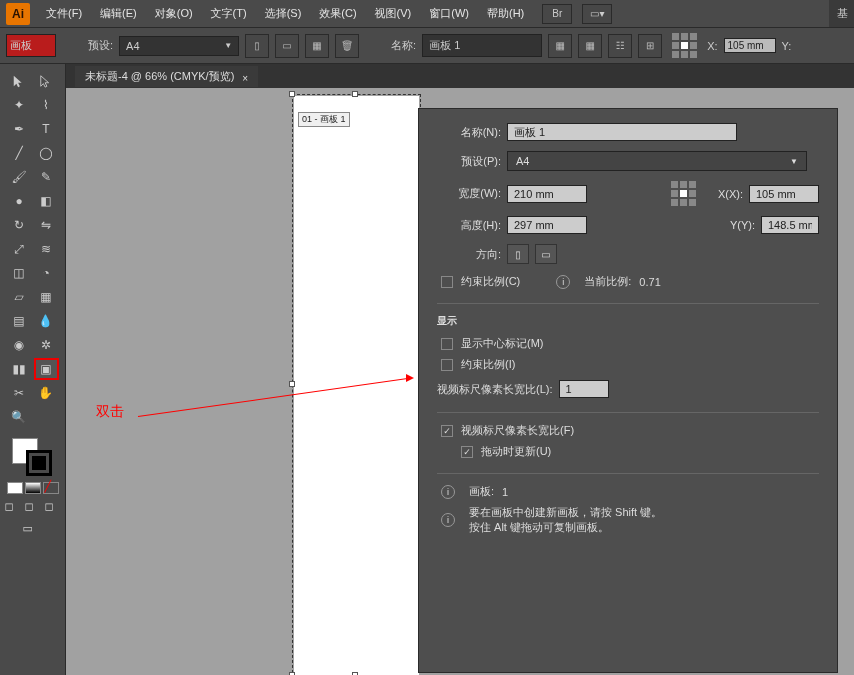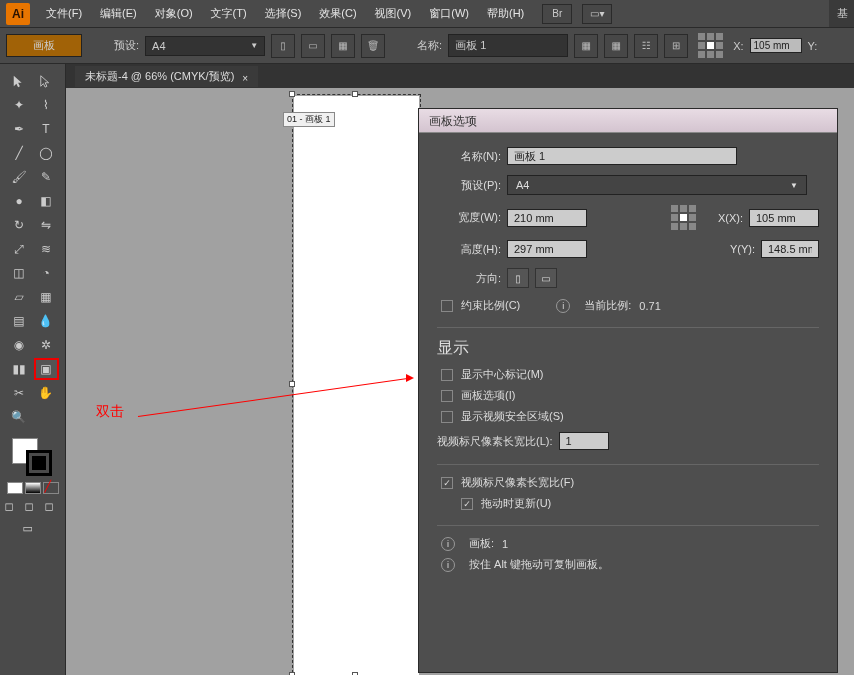--- a/index.html
+++ b/index.html
@@ -7,21 +7,21 @@
 
 
 .menubar { height: 28px; background: #4a4a4a; display: flex; align-items: center; padding-left: 6px; gap: 2px; border-bottom: 1px solid #2a2a2a; }
 .ai-logo { width: 24px; height: 22px; background: #e87500; color: #2a1200; font-weight: bold; text-align: center; line-height: 22px; font-size: 12px; border-radius: 2px; margin-right: 6px; }
 .menu-item { padding: 4px 8px; color: #e5e5e5; font-size: 11px; cursor: default; }
 .toolbar-icon-btn { width: 30px; height: 20px; background: #474747; border: 1px solid #2a2a2a; display: inline-flex; align-items: center; justify-content: center; margin-left: 8px; font-size: 10px; }
 .menubar-right { margin-left: auto; display: flex; align-items: center; gap: 6px; padding-right: 6px; background: #3a3a3a; height: 100%; padding-left: 8px; }
 
 
 .controlbar { height: 36px; background: #4a4a4a; display: flex; align-items: center; padding: 0 6px; gap: 6px; border-bottom: 1px solid #2a2a2a; }
-.ctrl-label-box { background: #a16207; border: 1px solid #222; padding: 3px 26px; min-width: 50px; }
+.ctrl-label-box { background: #b91c1c; border: 1px solid #222; padding: 3px 3px; min-width: 50px; }
 .ctrl-text { color: #ccc; font-size: 11px; }
 .preset-box { display: flex; align-items: center; }
 .preset-select { background: #333; border: 1px solid #222; padding: 3px 6px; width: 120px; display: flex; justify-content: space-between; align-items: center; }
 .sm-btn { width: 24px; height: 24px; background: #474747; border: 1px solid #2a2a2a; display: inline-flex; align-items: center; justify-content: center; font-size: 10px; color: #bbb; }
 .name-input { background: #333; border: 1px solid #222; padding: 3px 6px; width: 120px; color: #ccc; font-size: 11px; }
 .coord-input { background: #bbb; color: #222; border: 1px solid #222; padding: 1px 3px; width: 52px; font-size: 10px; }
 
 
 .doctab-bar { height: 24px; background: #333; display: flex; align-items: center; padding-left: 75px; }
 .doctab { background: #3a3a3a; padding: 3px 10px; color: #ddd; font-size: 11px; display: flex; align-items: flex-end; gap: 8px; }
@@ -41,35 +41,35 @@
 .draw-mode { display: flex; justify-content: center; gap: 4px; margin-top: 6px; }
 .draw-mode div { width: 16px; height: 16px; }
 .screen-mode { display: flex; justify-content: center; margin-top: 6px; }
 .screen-mode div { width: 20px; height: 16px; }
 
 
 .canvas-area { position: absolute; left: 66px; top: 88px; right: 0; bottom: 0; background: #a1a1a1; }
 .artboard-bound { position: absolute; left: 228px; top: 8px; width: 125px; height: 580px; background: #fff; }
 .dash-sel { position: absolute; left: 226px; top: 6px; width: 129px; height: 584px; border: 1px dashed #333; }
 .handle { position: absolute; width: 6px; height: 6px; background: #fff; border: 1px solid #555; }
-.ab-label { position: absolute; left: 217px; top: 24px; background: #f0f0f0; border: 1px solid #888; padding: 0 3px; font-size: 9px; color: #222; }
+.ab-label { position: absolute; left: 232px; top: 24px; background: #f0f0f0; border: 1px solid #888; padding: 0 3px; font-size: 9px; color: #222; }
 .annotation { position: absolute; color: #f00; font-size: 14px; }
 .arrow-line { position: absolute; border-top: 1px solid #f00; transform-origin: left center; }
 .arrow-head { position: absolute; width: 0; height: 0; border-left: 8px solid #f00; border-top: 4px solid transparent; border-bottom: 4px solid transparent; }
 
 
 .panel { position: absolute; left: 418px; top: 108px; width: 420px; height: 565px; background: #4e4e4e; border: 1px solid #2a2a2a; }
 .panel-title { height: 24px; background: linear-gradient(#e8dce4, #d4c4d0); color: #333; font-size: 12px; padding: 4px 10px; border-bottom: 1px solid #888; }
 .panel-body { padding: 14px 18px; color: #ddd; font-size: 11px; }
 .field-row { display: flex; align-items: center; gap: 6px; margin-bottom: 10px; }
 .field-label { min-width: 64px; text-align: right; }
 .text-input { background: #ccc; color: #222; border: 1px solid #222; padding: 2px 6px; font-size: 11px; }
 .select-box { background: #444; border: 1px solid #222; padding: 3px 8px; display: flex; justify-content: space-between; align-items: center; }
 .section-hr { border: none; border-top: 1px solid #666; margin: 14px 0 10px; }
-.section-title { color: #ddd; font-size: 16px; margin-bottom: 8px; }
+.section-title { color: #ddd; font-size: 10px; margin-bottom: 8px; font-weight: bold; }
 .check-row { display: flex; align-items: center; gap: 8px; margin-bottom: 6px; padding-left: 4px; }
 .checkbox { width: 12px; height: 12px; border: 1px solid #888; display: inline-flex; align-items: center; justify-content: center; font-size: 9px; color: #ddd; }
 .checkbox.checked::before { content: "✓"; }
 .orient-btn { width: 22px; height: 20px; background: #555; border: 1px solid #333; display: inline-flex; align-items: center; justify-content: center; font-size: 10px; }
 .info-icon { width: 14px; height: 14px; border: 1px solid #999; border-radius: 50%; display: inline-flex; align-items: center; justify-content: center; font-size: 9px; margin-right: 6px; }
 .anchor-grid { display: inline-grid; grid-template-columns: repeat(3, 7px); grid-template-rows: repeat(3, 7px); gap: 2px; }
 .anchor-grid span { background: #888; }
 .anchor-grid span.on { background: #fff; }
 .caret { font-size: 8px; }
 </style>
@@ -207,21 +207,20 @@
   <div class="handle" style="left:223px;top:293px"></div>
   <div class="handle" style="left:223px;top:584px"></div>
   <div class="handle" style="left:286px;top:584px"></div>
   <div class="ab-label">01 - 画板 1</div>
   <div class="annotation" style="left:30px;top:315px">双击</div>
   <div class="arrow-line" style="left:72px;top:328px;width:274px;transform:rotate(-8deg)"></div>
   <div class="arrow-head" style="left:340px;top:286px"></div>
 </div>
 
 <div class="panel">
-  <div class="panel-title">画板选项</div>
   <div class="panel-body">
     <div class="field-row">
       <span class="field-label">名称(N):</span>
       <input class="text-input" style="width: 230px;" value="画板 1">
     </div>
     <div class="field-row">
       <span class="field-label">预设(P):</span>
       <div class="select-box" style="width:300px">
         <span>A4</span>
           <span class="caret">▼</span>
@@ -268,25 +267,21 @@
     </div>
 
     <hr class="section-hr">
     <div class="section-title">显示</div>
     <div class="check-row">
         <span class="checkbox"></span>
         <span>显示中心标记(M)</span>
       </div>
     <div class="check-row">
         <span class="checkbox"></span>
-        <span>画板选项(I)</span>
-      </div>
-    <div class="check-row">
-        <span class="checkbox"></span>
-        <span>显示视频安全区域(S)</span>
+        <span>约束比例(I)</span>
       </div>
     <div class="field-row" style="margin-top:8px">
       <span>视频标尺像素长宽比(L):</span>
       <input class="text-input" style="width: 50px;" value="1">
     </div>
 
     <hr class="section-hr">
     <div class="check-row">
         <span class="checkbox checked"></span>
         <span>视频标尺像素长宽比(F)</span>
@@ -298,17 +293,18 @@
 
     <hr class="section-hr">
     <div class="check-row">
       <span class="info-icon">i</span>
       <span>画板:</span>
       <span>1</span>
     </div>
     <div class="check-row">
       <span class="info-icon">i</span>
       <div>
+        <div>要在画板中创建新画板，请按 Shift 键。</div>
         <div>按住 Alt 键拖动可复制画板。</div>
       </div>
     </div>
   </div>
 </div>
 
 </body></html>

